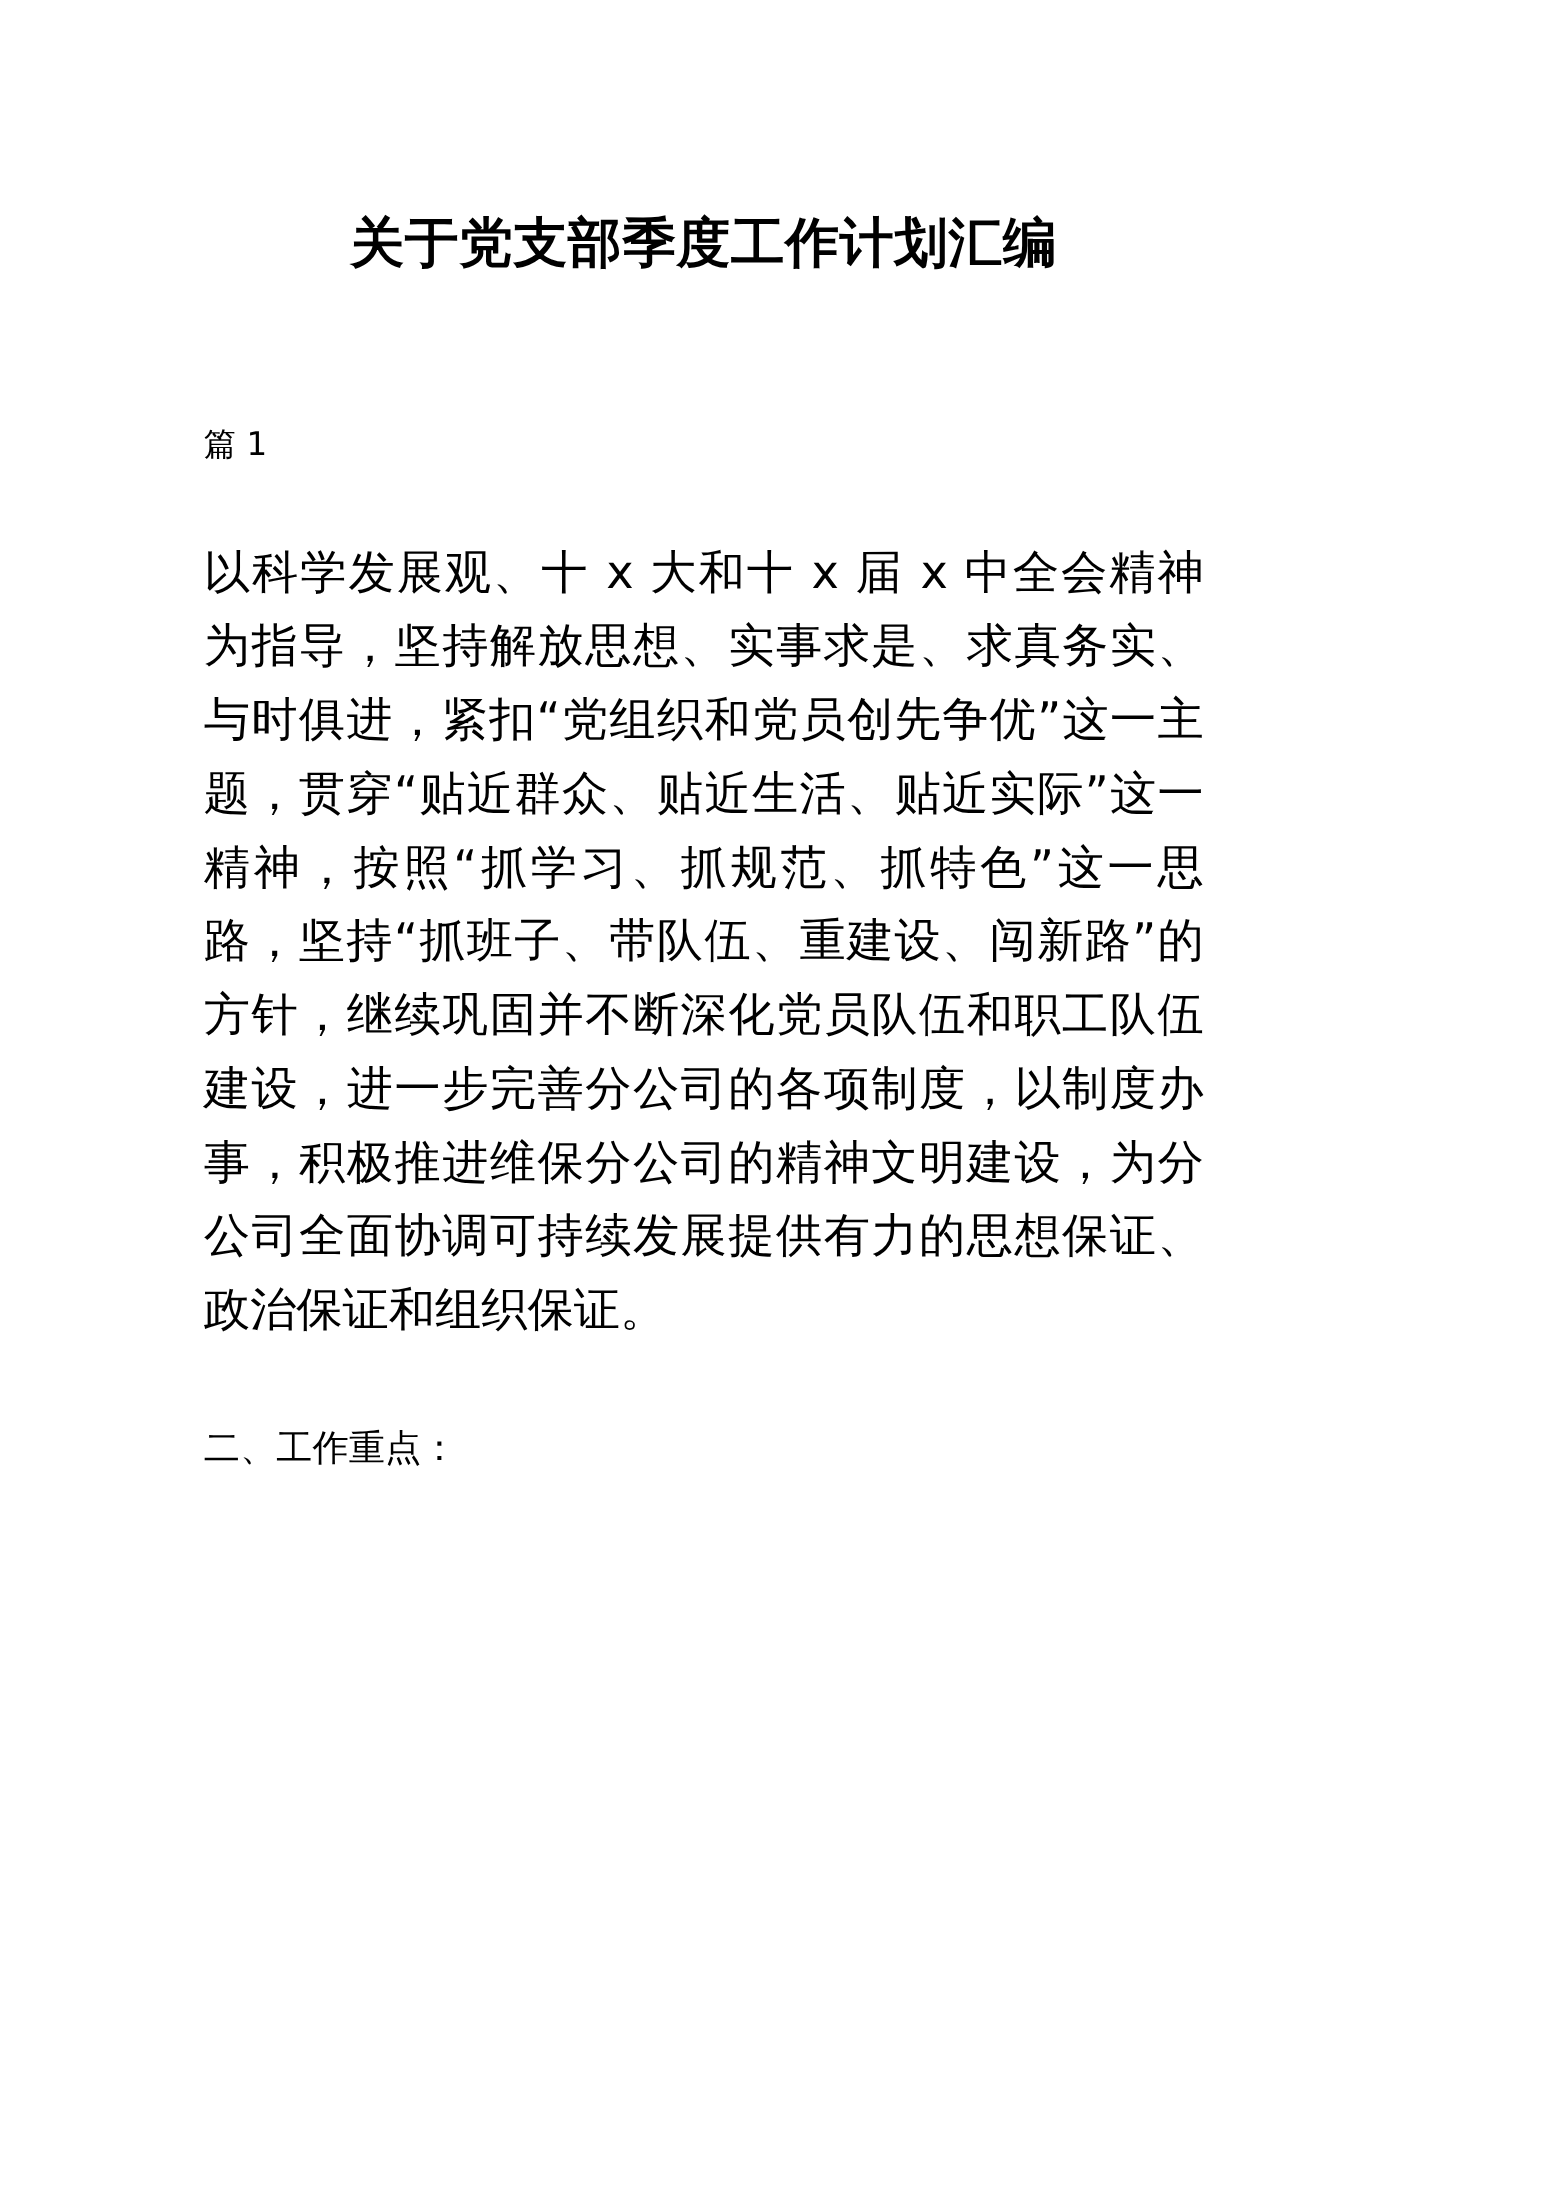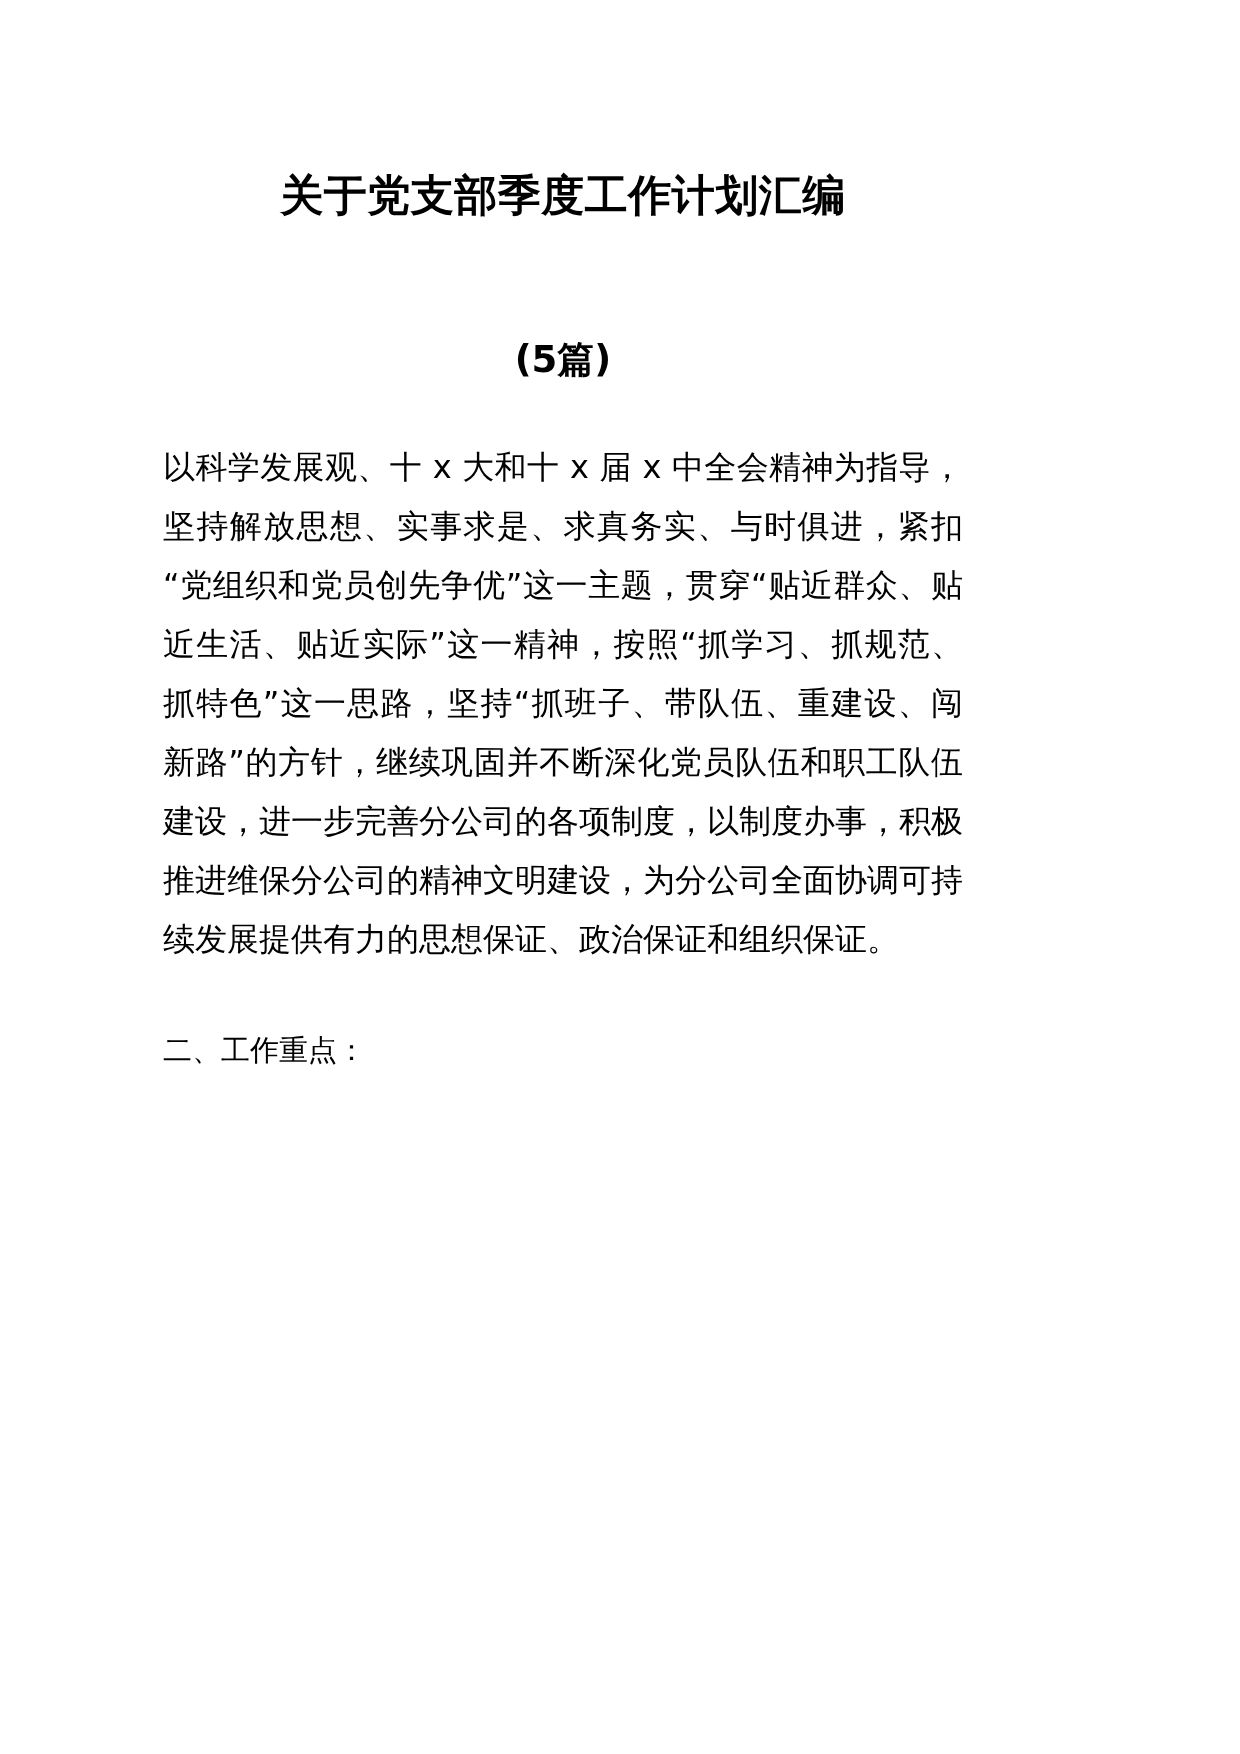--- a/index.html
+++ b/index.html
@@ -60,41 +60,41 @@
     font-size: 29px;
     font-weight: 400;
     line-height: 1.35;
     text-align: left;
   }
   .heading-1 { padding-top: 76px; }
   .heading-2 { padding-top: 62px; }
   .body-paragraph {
     margin: 0;
     padding: 0;
-    font-size: 32px;
+    font-size: 37px;
     font-weight: 400;
     line-height: 59px;
     text-align: justify;
     text-justify: inter-ideograph;
     text-align-last: left;
     padding-top: 54px;
     letter-spacing: 0px;
   }
   .spacer-end { height: 120px; }
 </style>
 </head>
 <body>
 
 <div class="page">
   <div class="content">
 
     <h1 class="doc-title">关于党支部季度工作计划汇编</h1>
 
-    <h2 class="doc-subtitle">(5篇)</h2>
 
+    <p class="series-label">篇 1</p>
 
 
     <p class="body-paragraph">以科学发展观、十 x 大和十 x 届 x 中全会精神为指导，坚持解放思想、实事求是、求真务实、与时俱进，紧扣“党组织和党员创先争优”这一主题，贯穿“贴近群众、贴近生活、贴近实际”这一精神，按照“抓学习、抓规范、抓特色”这一思路，坚持“抓班子、带队伍、重建设、闯新路”的方针，继续巩固并不断深化党员队伍和职工队伍建设，进一步完善分公司的各项制度，以制度办事，积极推进维保分公司的精神文明建设，为分公司全面协调可持续发展提供有力的思想保证、政治保证和组织保证。</p>
 
     <p class="section-heading heading-2">二、工作重点：</p>
 
     <div class="spacer-end"></div>
   </div>
 </div>
 

